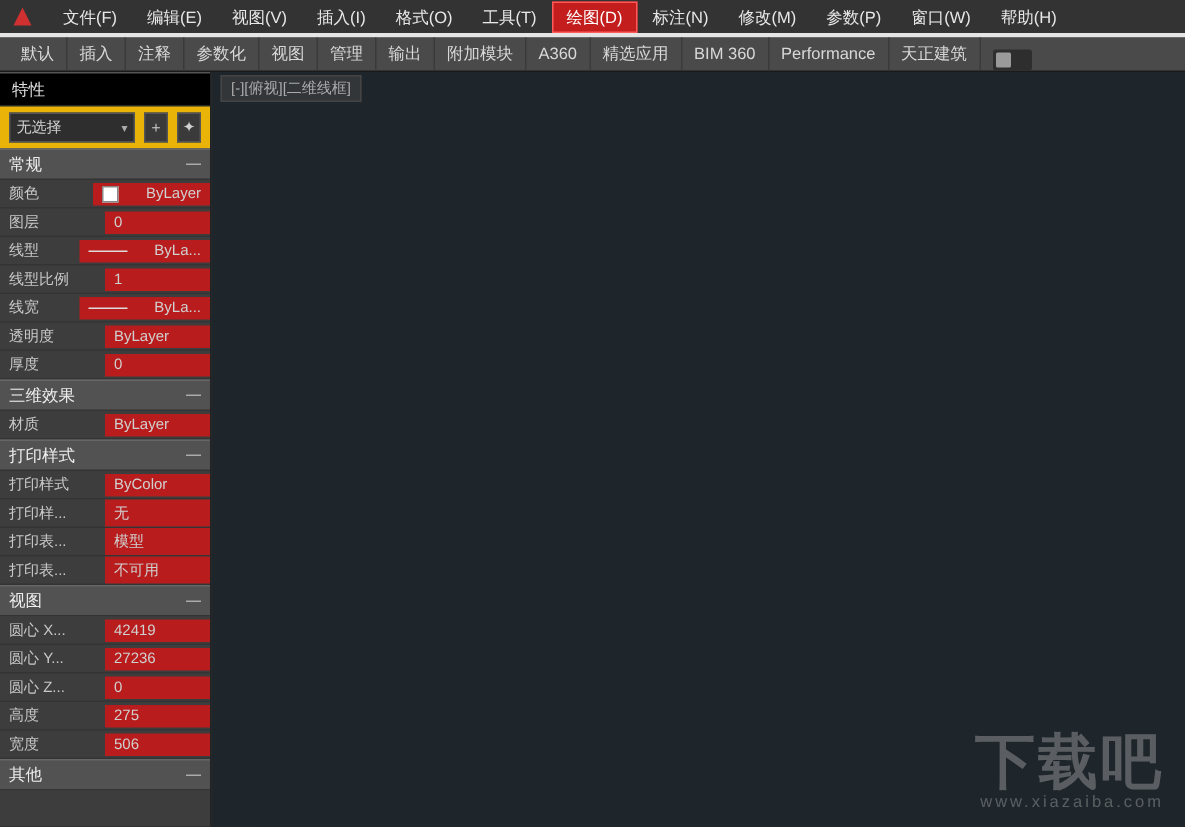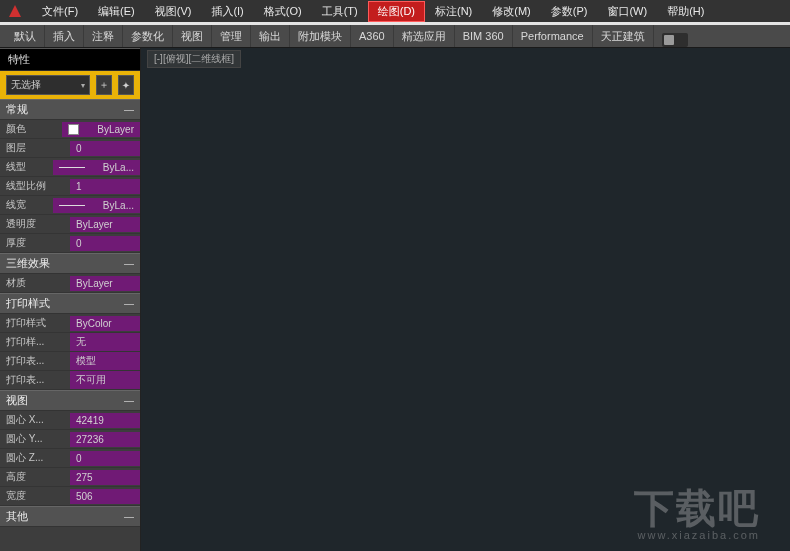--- a/index.html
+++ b/index.html
@@ -15,27 +15,27 @@
   .sidebar{width:140px;background:#3d3d3d;border-right:1px solid #222;display:flex;flex-direction:column;overflow:hidden}
   .panel-title{background:#000000;color:#e0e0e0;padding:3px 8px;border-top:1px solid #555;border-bottom:1px solid #2a2a2a}
   .selector-row{display:flex;align-items:flex-start;padding:4px 6px;background:#eab308}
   .selector-dd{flex:0 0 74px;height:18px;background:#2e2e2e;border:1px solid #555;display:flex;align-items:center;justify-content:space-between;padding:0 4px;font-size:10px}
   .chev{font-size:8px;color:#aaa}
   .mini-btn{width:18px;height:18px;margin-left:6px;background:#3a3a3a;border:1px solid #555;display:flex;align-items:center;justify-content:center;font-size:10px}
   .section-head{display:flex;justify-content:space-between;align-items:center;background:#525252;padding:2px 6px;border-top:1px solid #666;border-bottom:1px solid #333;color:#eee}
   .section-head .collapse{font-size:10px;color:#ccc}
   .prop-row{display:flex;align-items:center;border-bottom:1px solid #343434}
   .prop-label{width:58px;padding:2px 6px;color:#c8c8c8;font-size:10px}
-  .prop-value{flex:1;padding:2px 6px;background:#701a75;color:#d0d0d0;font-size:10px;display:flex;align-items:center;gap:18px}
+  .prop-value{flex:1;padding:2px 6px;background:#b91c1c;color:#d0d0d0;font-size:10px;display:flex;align-items:center;gap:18px}
   .swatch{width:9px;height:9px;background:#fff;border:1px solid #888}
   .lt-line{display:inline-block;width:26px;border-top:1px solid #ddd;vertical-align:middle}
   .canvas{flex:1;background:#1f262b;position:relative}
   .canvas-tabs{position:absolute;top:2px;left:6px;display:flex;gap:4px;font-size:10px;color:#aaa}
   .canvas-tab{background:rgba(70,70,70,.5);padding:1px 6px;border:1px solid #444}
-  .watermark{position:absolute;right:30px;bottom:14px;color:rgba(200,200,200,.35);font-family:"SimHei","Microsoft YaHei",sans-serif;text-align:right;line-height:1}
+  .watermark{position:absolute;right:14px;bottom:14px;color:rgba(200,200,200,.35);font-family:"SimHei","Microsoft YaHei",sans-serif;text-align:right;line-height:1}
   .wm-main{font-size:40px;font-weight:700;letter-spacing:2px}
   .wm-sub{font-size:11px;letter-spacing:2px;margin-top:2px}
 </style>
 </head>
 <body>
 
 <div class="menubar">
   <span class="app-icon">
     <svg width="16" height="16" viewBox="0 0 16 16">
         <path d="M2 14 L8 2 L14 14 Z" fill="#d03030"></path>

